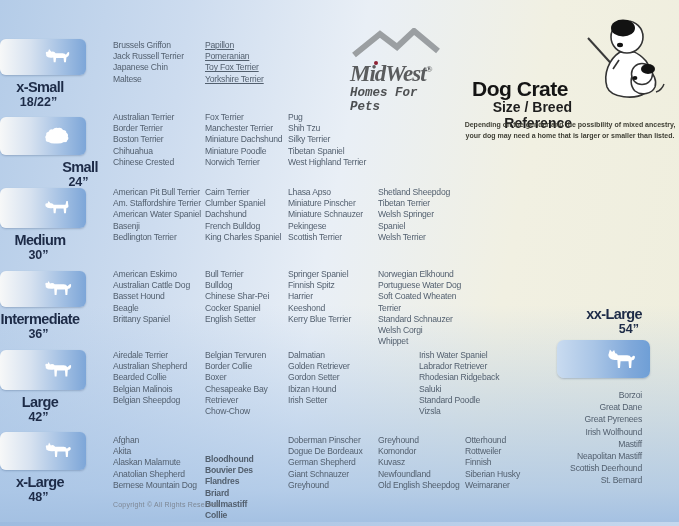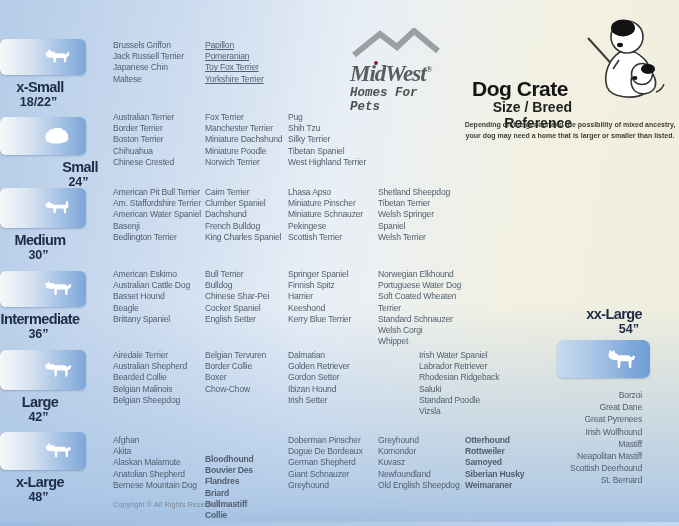--- a/index.html
+++ b/index.html
@@ -242,20 +242,21 @@
         <div class="breed">Airedale Terrier</div>
         <div class="breed">Australian Shepherd</div>
         <div class="breed">Bearded Collie</div>
         <div class="breed">Belgian Malinois</div>
         <div class="breed">Belgian Sheepdog</div>
       </div>
       <div class="breed-col" style="left: 205px; top: 350px; width: 80px;">
         <div class="breed">Belgian Tervuren</div>
         <div class="breed">Border Collie</div>
         <div class="breed">Boxer</div>
+        <div class="breed">Chesapeake Bay Retriever</div>
         <div class="breed">Chow-Chow</div>
       </div>
       <div class="breed-col" style="left: 288px; top: 350px; width: 87px;">
         <div class="breed">Dalmatian</div>
         <div class="breed">Golden Retriever</div>
         <div class="breed">Gordon Setter</div>
         <div class="breed">Ibizan Hound</div>
         <div class="breed">Irish Setter</div>
       </div>
       <div class="breed-col" style="left: 378px; top: 350px; width: 85px; margin-left: 41px;">
@@ -287,24 +288,24 @@
         <div class="breed">Giant Schnauzer</div>
         <div class="breed">Greyhound</div>
       </div>
       <div class="breed-col" style="left: 378px; top: 435px; width: 85px;">
         <div class="breed">Greyhound</div>
         <div class="breed">Komondor</div>
         <div class="breed">Kuvasz</div>
         <div class="breed">Newfoundland</div>
         <div class="breed">Old English Sheepdog</div>
       </div>
-      <div class="breed-col" style="left: 465px; top: 435px; width: 90px; font-weight: bold;">
+      <div class="breed-col" style="left: 465px; top: 435px; width: 90px;">
         <div class="breed">Otterhound</div>
         <div class="breed">Rottweiler</div>
-        <div class="breed">Samoyed</div>
+        <div class="breed">Finnish</div>
         <div class="breed">Siberian Husky</div>
         <div class="breed">Weimaraner</div>
       </div>
     </div>
 
   <div class="xxl-label">
     <div class="size-name">xx-Large</div>
     <div class="size-dim">54”</div>
   </div>
   <div class="xxl-box">

